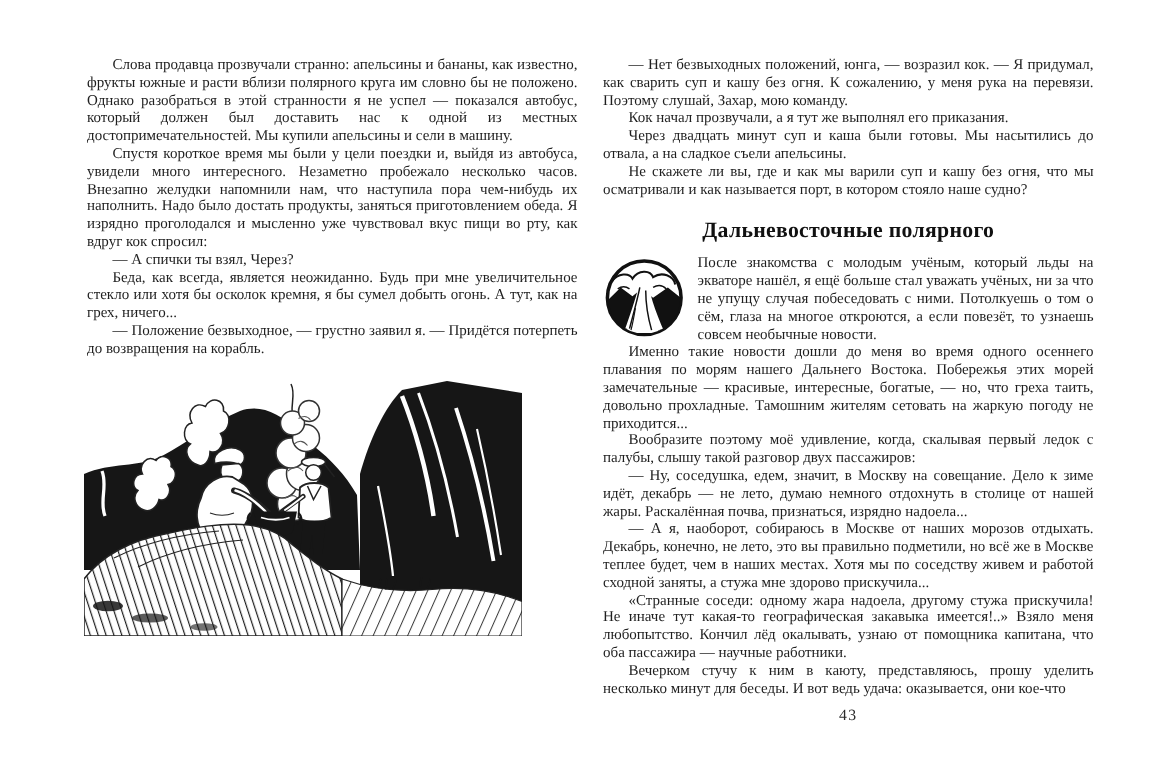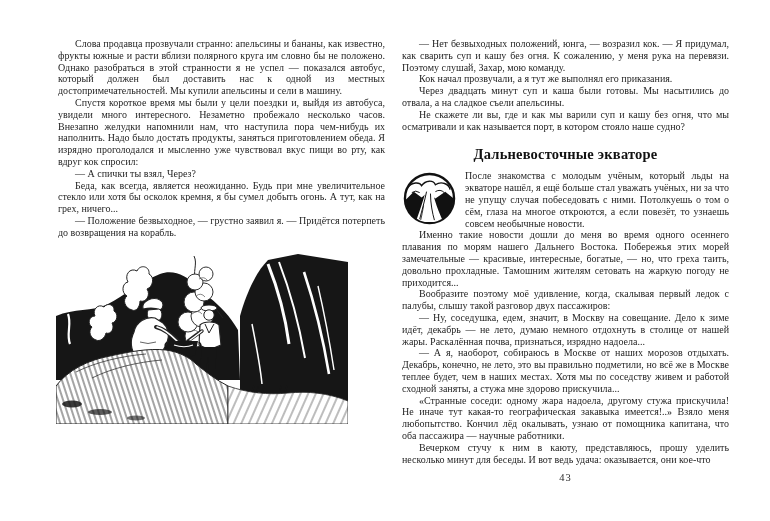--- a/index.html
+++ b/index.html
@@ -6,23 +6,24 @@
     margin: 0; padding: 0;
     width: 770px; height: 521px;
     background: #ffffff;
     overflow: hidden;
     font-family: "Liberation Serif", "DejaVu Serif", serif;
   }
   .spread {
     position: relative;
     box-sizing: border-box;
     width: 770px; height: 521px;
-    padding: 38px 28px 0 58px;
+    padding: 38px 41px 0 58px;
     display: flex;
     gap: 17px;
+    justify-content: flex-end;
   }
   .page {
     position: relative;
     width: 327px;
     height: 483px;
   }
   p.book {
     margin: 0;
     font-size: 10px;
     line-height: 11.8px;
@@ -156,21 +157,21 @@
     </svg>
 
   </div>
 
   <div class="page">
     <p class="book">— Нет безвыходных положений, юнга, — возразил кок. — Я придумал, как сварить суп и кашу без огня. К сожалению, у меня рука на перевязи. Поэтому слушай, Захар, мою команду.</p>
     <p class="book">Кок начал прозвучали, а я тут же выполнял его приказания.</p>
     <p class="book">Через двадцать минут суп и каша были готовы. Мы насытились до отвала, а на сладкое съели апельсины.</p>
     <p class="book">Не скажете ли вы, где и как мы варили суп и кашу без огня, что мы осматривали и как называется порт, в котором стояло наше судно?</p>
 
-    <h2 class="section">Дальневосточные экваторе</h2>
+    <h2 class="section">Дальневосточные полярного</h2>
 
     <div class="icon-para">
 
       <svg class="geyser-icon" viewBox="0 0 56 56" width="55" height="55" aria-hidden="true">
         <defs>
             <clipPath id="ic">
               <circle cx="28" cy="28" r="24.5"></circle>
             </clipPath>
           </defs>
         <circle cx="28" cy="28" r="25" fill="#ffffff" stroke="#111111" stroke-width="2.4"></circle>

